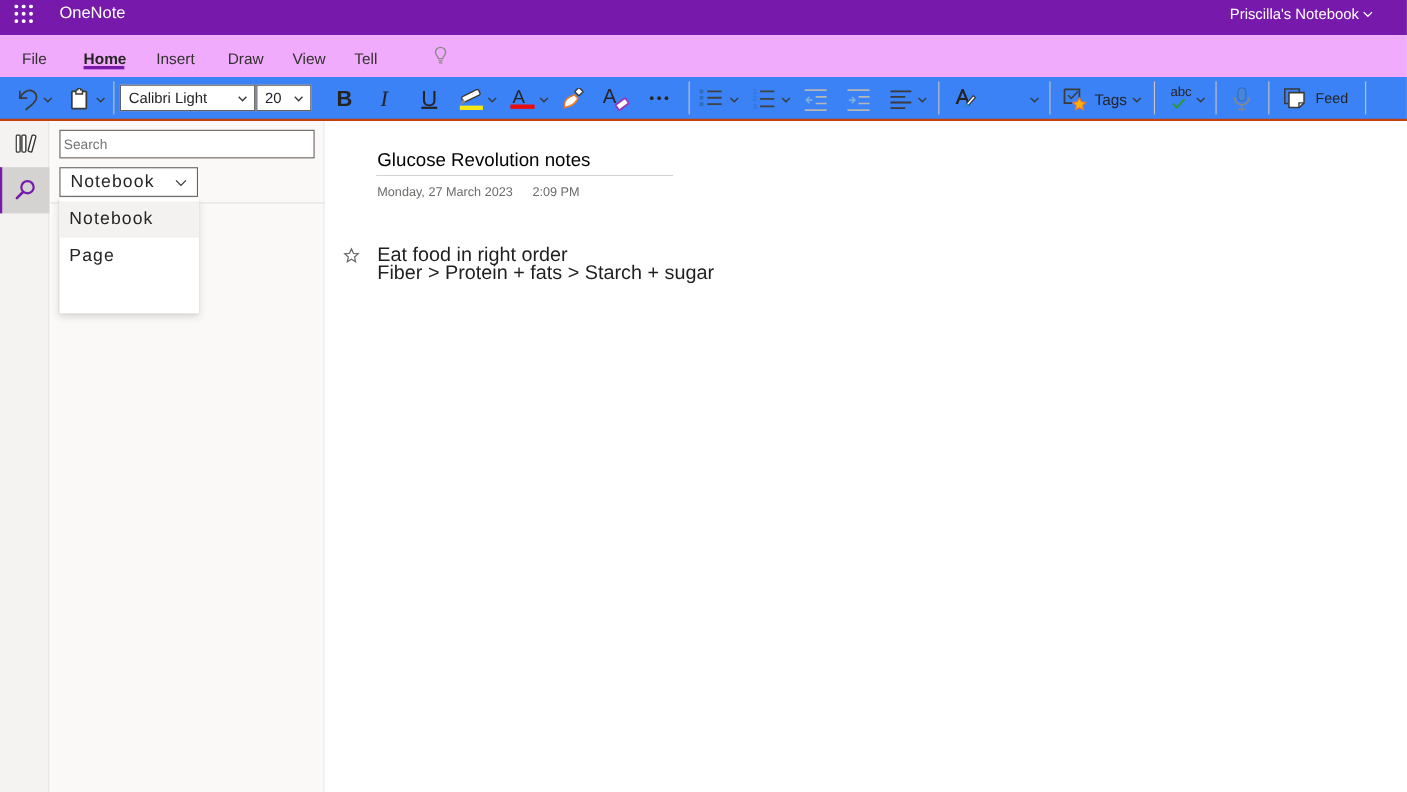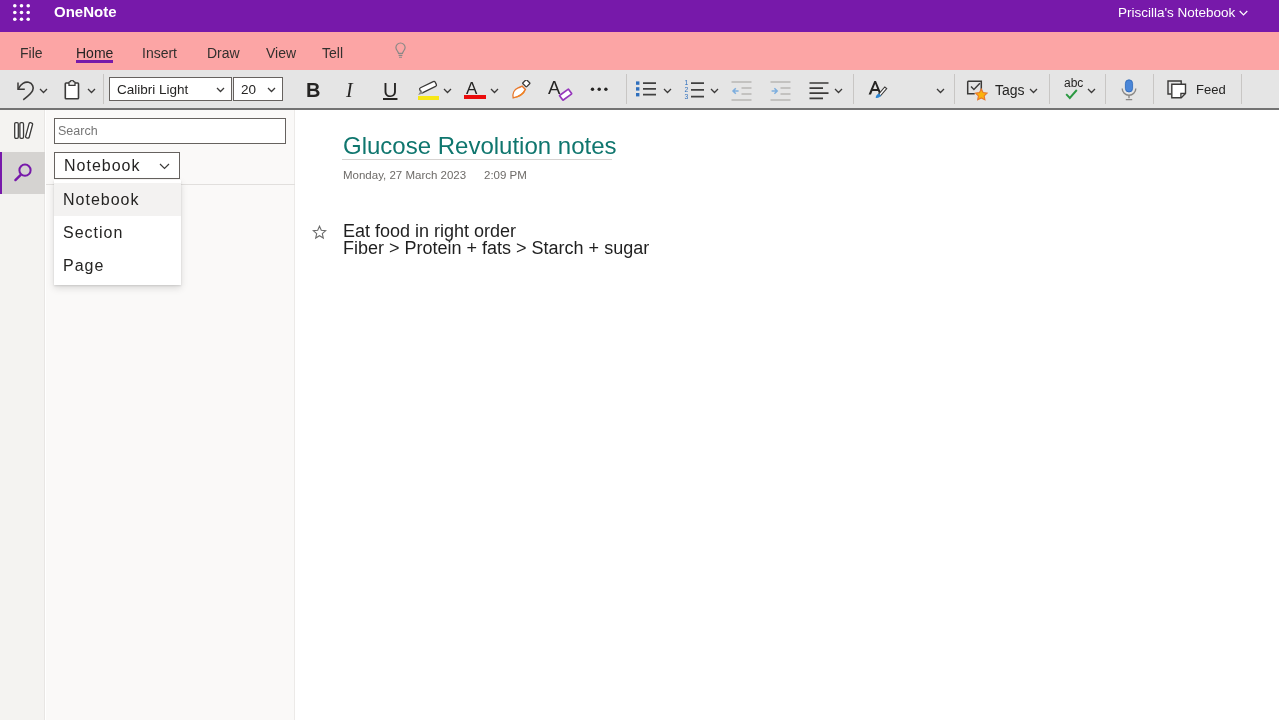--- a/index.html
+++ b/index.html
@@ -3,31 +3,31 @@
 <meta charset="utf-8">
 <style>
 * { margin:0; padding:0; box-sizing:border-box; }
 html,body { width:1279px; height:720px; overflow:hidden; background:#fff;
   font-family:"Liberation Sans", sans-serif; }
 #app { position:relative; width:1279px; height:720px; }
 
 
 #topbar { position:absolute; left:0; top:0; width:1279px; height:32px; background:#7719aa; }
 #waffle { position:absolute; left:13px; top:4px; width:17px; height:17px; }
-#logo { position:absolute; left:54px; top:3px; font-size:15px; line-height:18px; font-weight:bold; color:#fff; }
+#logo { position:absolute; left:54px; top:3px; font-size:15px; line-height:18px; font-weight:normal; color:#fff; }
 #acct { position:absolute; left:1096px; top:4px; font-size:13.5px; line-height:17px; color:#fff;margin-left:22px; }
 
 
-#menurow { position:absolute; left:0; top:32px; width:1279px; height:38px; background:#fca5a5; }
+#menurow { position:absolute; left:0; top:32px; width:1279px; height:38px; background:#f0abfc; }
 .mitem { position:absolute; top:0; height:38px; line-height:43px; font-size:14px; color:#33302e; }
 #homeline { position:absolute; left:76px; top:28px; width:37px; height:3px; background:#7719aa; }
 #tellme { position:absolute; left:423px; top:0; height:38px; line-height:44px; font-size:13.8px; color:#616161; }
 
 
-#ribbon { position:absolute; left:0; top:70px; width:1279px; height:40px; background:#e5e5e5; border-bottom:2px solid #737373; }
+#ribbon { position:absolute; left:0; top:70px; width:1279px; height:40px; background:#3b82f6; border-bottom:2px solid #c2410c; }
 .sep { position:absolute; top:4px; height:30px; width:1px; background:#c8c6c4; }
 .ricon { position:absolute; }
 .rlabel { position:absolute; font-size:13px; color:#252423; top:12.5px; line-height:14px; }
 .glyph { position:absolute; line-height:1; color:#252423; }
 .combo { position:absolute; top:7px; height:24px; background:#fff; border:1px solid #66625f; font-size:13.5px; color:#252423; }
 .combo span { position:absolute; left:7px; top:4px; line-height:16px; }
 .chev { stroke:#3b3a39; stroke-width:1.3; fill:none; }
 
 
 #strip { position:absolute; left:0; top:110px; width:45px; height:610px; background:#f4f3f1; border-right:1px solid #e8e6e4; }
@@ -35,21 +35,21 @@
 #panel { position:absolute; left:46px; top:110px; width:249px; height:610px; background:#faf9f8; border-right:1px solid #eceae8; }
 #pdivider { position:absolute; left:0px; top:74px; width:249px; height:1px; background:#e1dfdd; }
 #searchbox { position:absolute; left:8px; top:8px; width:232px; height:26px; background:#fff; border:1px solid #66625f; font-size:12.5px; color:#767676; line-height:24px; padding-left:3px; }
 #selbox { position:absolute; left:8px; top:42px; width:126px; height:27px; background:#fff; border:1px solid #66625f; }
 #selbox span { position:absolute; left:9px; top:4px; font-size:16px; letter-spacing:1px; line-height:18px; color:#252423; }
 #ddmenu { position:absolute; left:8px; top:70px; width:127px; height:105px; background:#fff; box-shadow:0 3.2px 7.2px rgba(0,0,0,.132), 0 0.6px 1.8px rgba(0,0,0,.108); padding-top:3px; }
 .dditem { height:33px; line-height:33px; padding-left:9px; font-size:16px; letter-spacing:1px; color:#252423; }
 .dditem.sel { background:#f3f2f1; }
 
 #content { position:absolute; left:296px; top:110px; width:983px; height:610px; background:#fff; }
-#title { position:absolute; left:343px; top:134px; font-size:24px; line-height:23px; color:#0f766e; }
+#title { position:absolute; left:343px; top:134px; font-size:17px; line-height:23px; color:#000000; }
 #titleline { position:absolute; left:342px; top:159px; width:270px; height:1px; background:#d6d3d1; }
 .datespan { position:absolute; font-size:11.5px; line-height:11.5px; color:#6e6b68; }
 #star { position:absolute; left:312px; top:225px; }
 #note { position:absolute; left:343px; top:223px; font-size:18px; line-height:17px; color:#1f1f1f; }
 </style>
 </head>
 <body>
 <div id="app">
 
   <div id="topbar">
@@ -67,21 +67,21 @@
       </g>
     </svg>
     <span id="logo">OneNote</span>
     <span id="acct">Priscilla's Notebook&nbsp;<svg width="9" height="6" viewBox="0 0 9 6" style="margin-bottom:1px;">
           <path d="M0.7 1l3.8 3.8L8.3 1" stroke="#fff" stroke-width="1.2" fill="none"></path>
         </svg></span>
   </div>
 
   <div id="menurow">
     <span class="mitem" style="left:20px;">File</span>
-    <span class="mitem" style="left:76px; font-weight:normal; color:#252423;">Home</span>
+    <span class="mitem" style="left:76px; font-weight:bold; color:#252423;">Home</span>
     <span class="mitem" style="left:142px;">Insert</span>
     <span class="mitem" style="left:207px;">Draw</span>
     <span class="mitem" style="left:266px;text-align:right;">View</span>
     <span class="mitem" style="left:322px;">Tell</span>
     <div id="homeline"></div>
     <svg style="position:absolute; left:394px; top:10px;" width="13" height="17" viewBox="0 0 13 17">
       <path d="M6.5 1 A4.6 4.6 0 0 1 11.1 5.6 c0 1.8-1 2.7-1.7 3.7-.5.7-.8 1.2-.9 2H4.5c-.1-.8-.4-1.3-.9-2C2.9 8.3 1.9 7.4 1.9 5.6 A4.6 4.6 0 0 1 6.5 1z" fill="none" stroke="#8a8886" stroke-width="1.2"></path>
       <path d="M4.6 13.4h3.8M5 15.2h3" stroke="#8a8886" stroke-width="1.1" fill="none"></path>
     </svg>
   </div>
@@ -277,21 +277,20 @@
     <div id="pdivider"></div>
     <div id="searchbox">Search</div>
     <div id="selbox">
         <span>Notebook</span>
       <svg style="position:absolute; right:9px; top:10px;" width="11" height="7" viewBox="0 0 11 7">
           <path d="M1 1l4.5 4.5L10 1" stroke="#3b3a39" stroke-width="1.2" fill="none"></path>
         </svg>
     </div>
     <div id="ddmenu">
       <div class="dditem sel">Notebook</div>
-      <div class="dditem">Section</div>
       <div class="dditem">Page</div>
     </div>
   </div>
 
   <div id="content"></div>
   <div id="title">Glucose Revolution notes</div>
   <div id="titleline"></div>
   <span class="datespan" style="left:343px; top:169.5px;">Monday, 27 March 2023</span>
   <span class="datespan" style="left:484px; top:169.5px;">2:09 PM</span>
   <svg id="star" width="15" height="16" viewBox="0 0 15 16">

